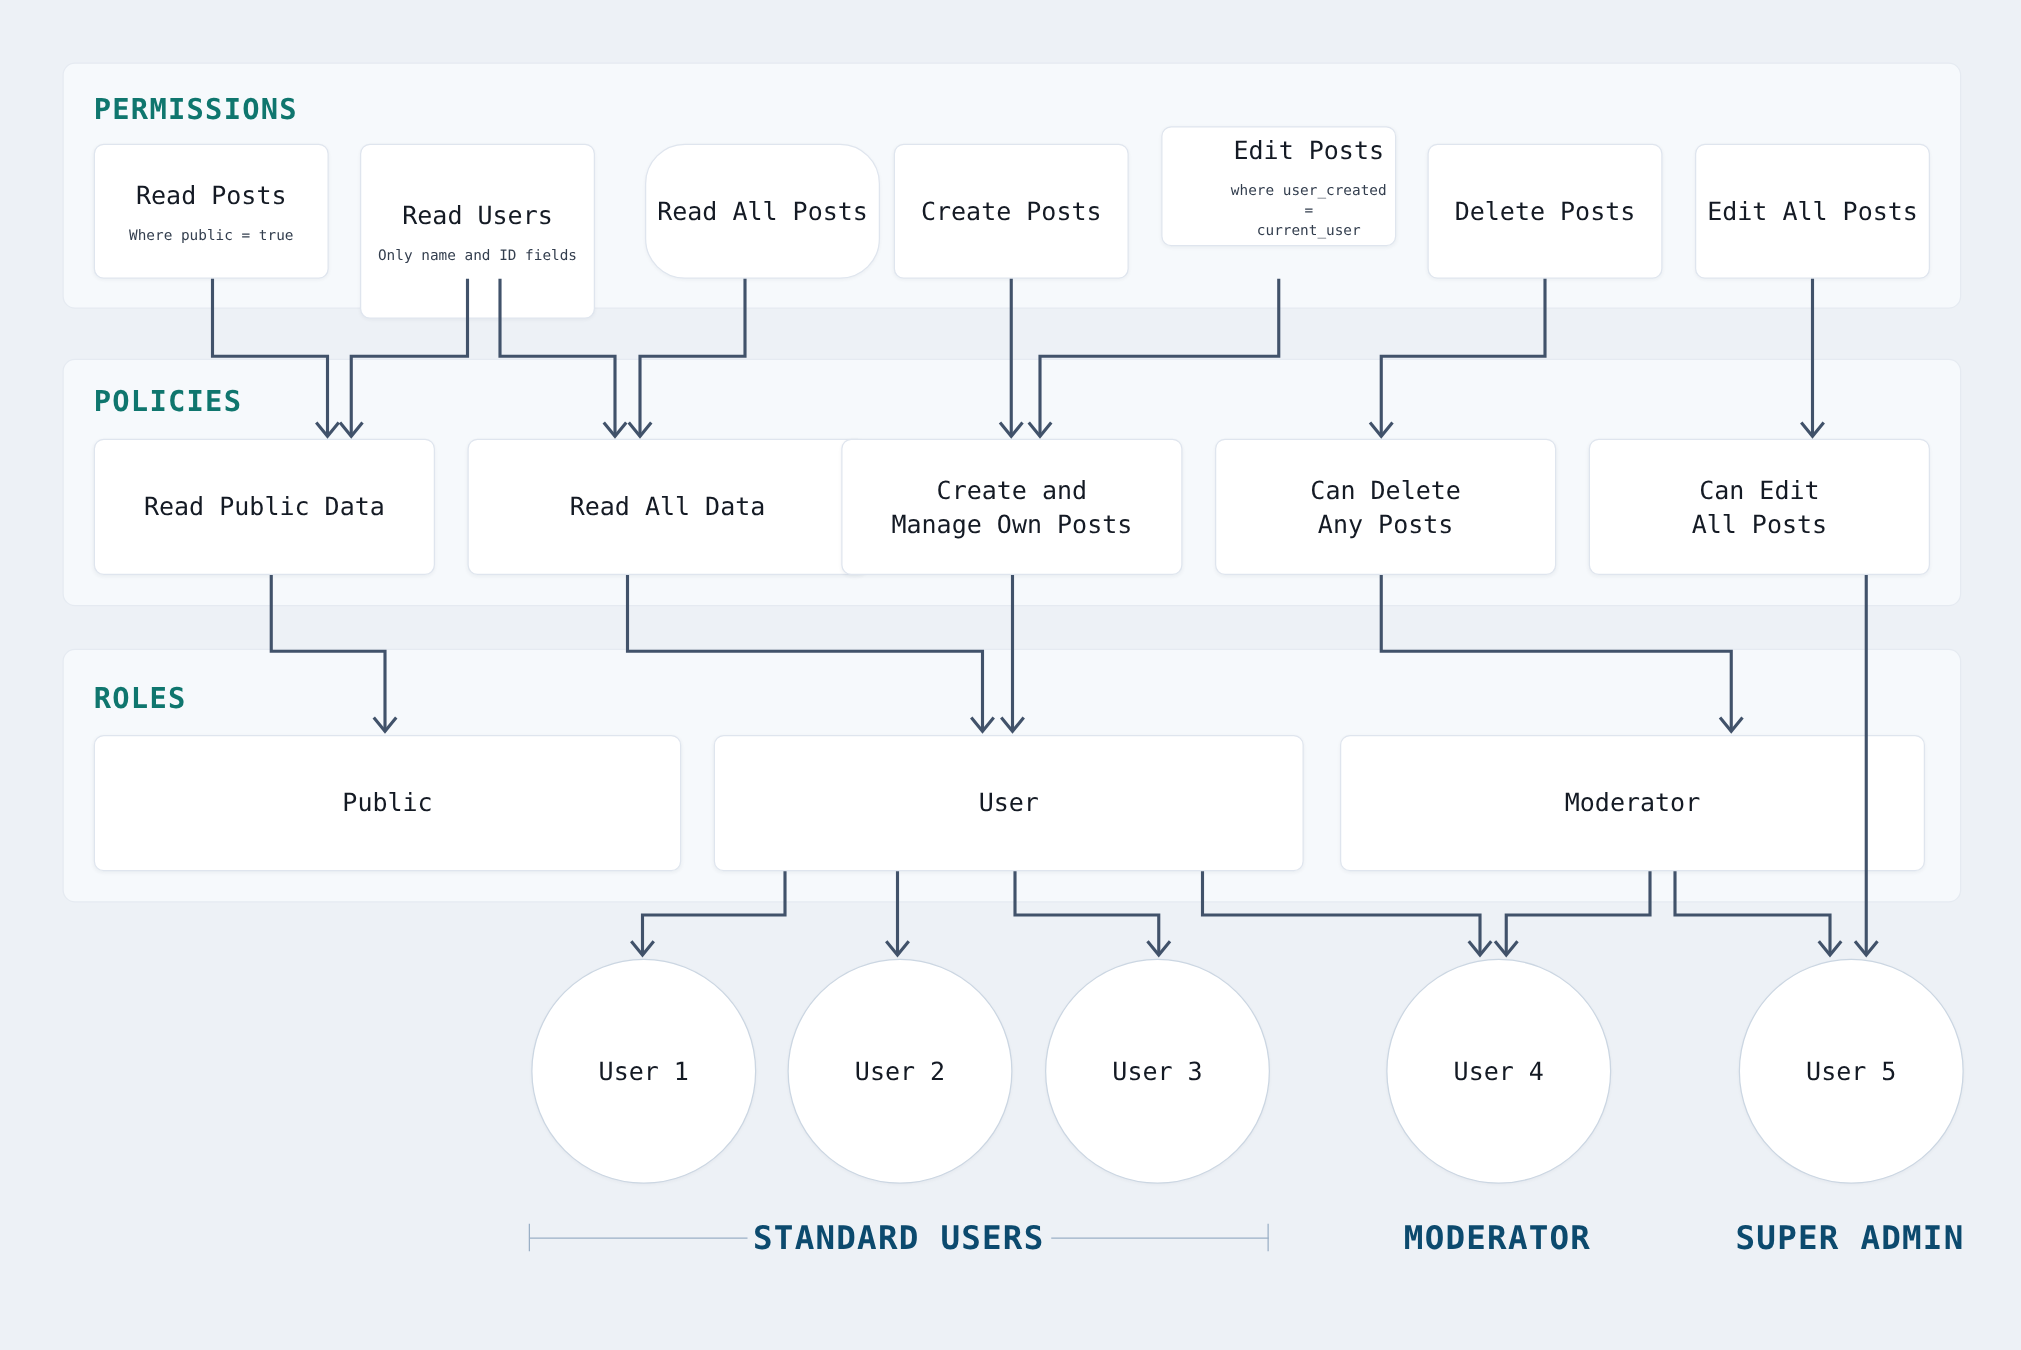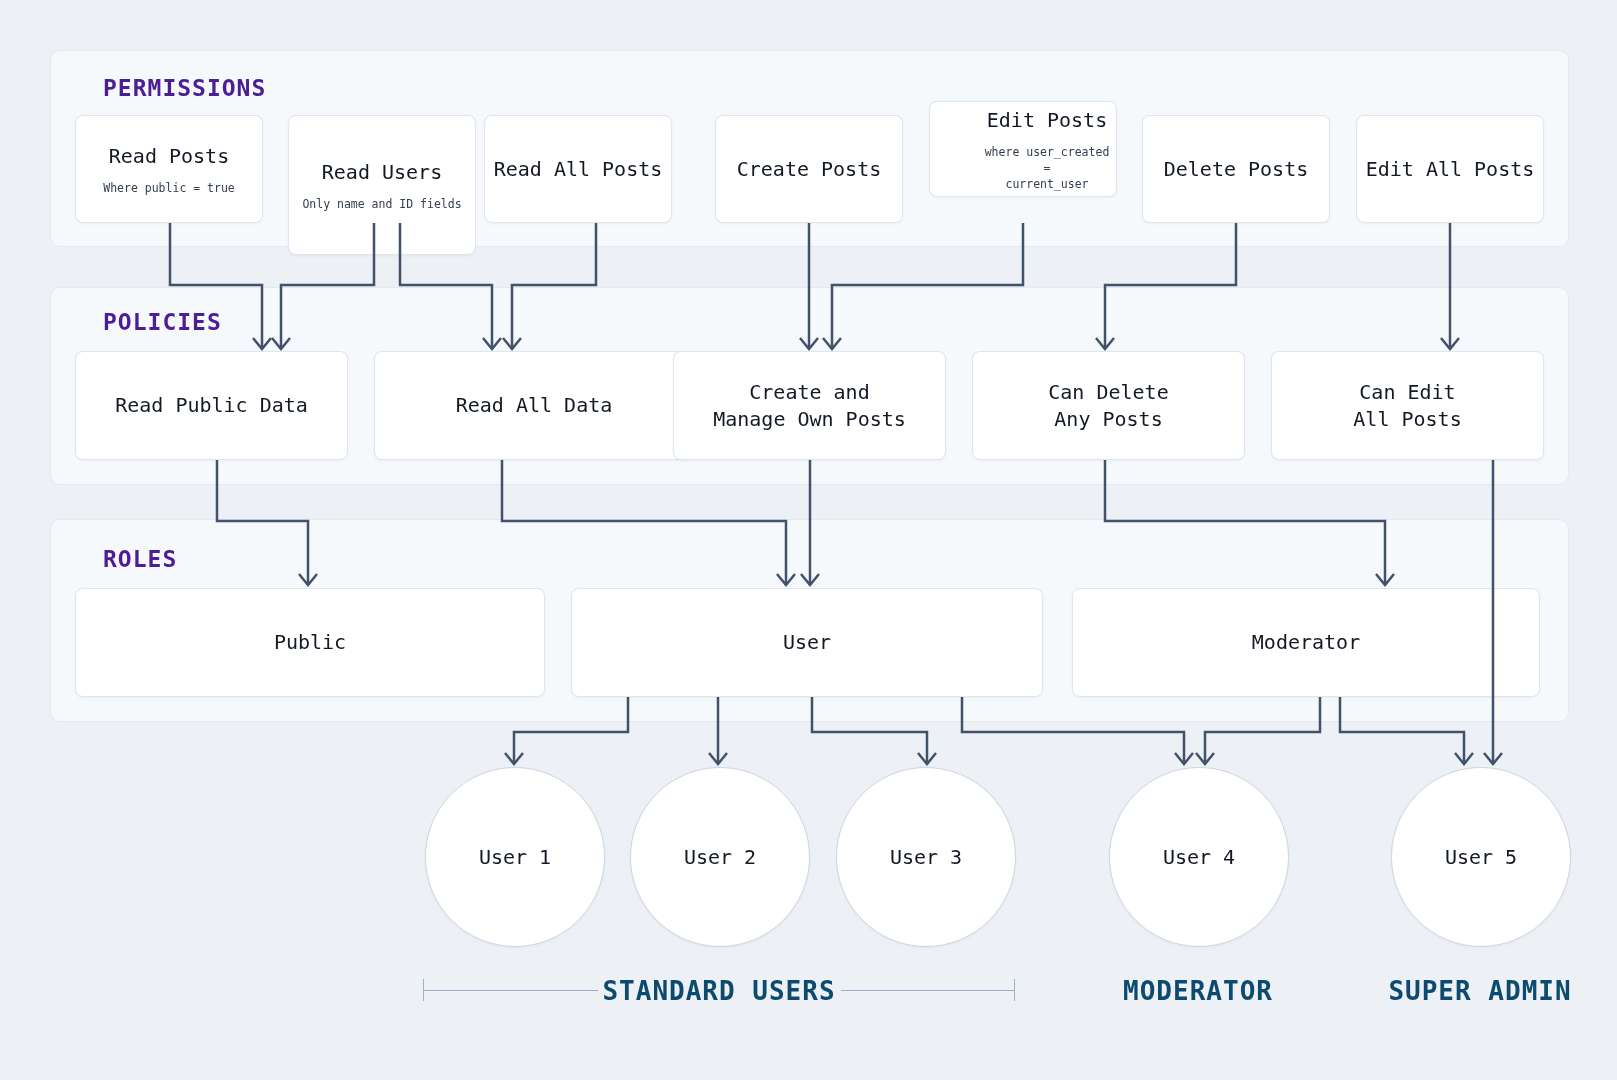--- a/index.html
+++ b/index.html
@@ -6,21 +6,21 @@
     --page-bg:#edf1f6; --panel-bg:#f6f9fc; --panel-border:#e5eaf1;
     --box-bg:#ffffff; --box-border:#dfe5ee; --circle-border:#cbd6e2;
     --arrow:#41526a; --text:#141a24; --subtext:#333e4e; --ruler:#9bb0c6;
   }
   html,body{margin:0;padding:0;background:var(--page-bg);}
   .canvas{position:relative;width:1617px;height:1080px;overflow:hidden;
     font-family:"DejaVu Sans Mono","Liberation Mono",monospace;color:var(--text);}
   .panel{position:absolute;background:var(--panel-bg);border:1px solid var(--panel-border);
     border-radius:10px;box-sizing:border-box;}
   .panel-title{position:absolute;font-size:23px;font-weight:bold;letter-spacing:1px;
-    color:#4c1d95;line-height:24px;margin-left:28px;}
+    color:#0f766e;line-height:24px;}
   .node{position:absolute;background:var(--box-bg);border:1px solid var(--box-border);
     border-radius:8px;box-sizing:border-box;display:flex;flex-direction:column;
     align-items:center;justify-content:center;gap:10px;text-align:center;
     box-shadow:0 1px 3px rgba(20,30,50,0.05);}
   .node-label{font-size:20px;line-height:27px;white-space:pre-line;color:var(--text);}
   .node-sub{font-size:11.5px;line-height:16px;white-space:pre-line;color:var(--subtext);}
   .node-sub:empty{display:none;}
   .circle{position:absolute;width:178px;height:178px;border-radius:50%;
     background:var(--box-bg);border:1px solid var(--circle-border);
     display:flex;align-items:center;justify-content:center;
@@ -48,21 +48,21 @@
   <div class="panel-title" style="left:75px;top:547px;">ROLES</div>
 
   <div class="node" style="left:75px;top:115px;width:188px;height:108px;">
     <div class="node-label">Read Posts</div>
     <div class="node-sub">Where public = true</div>
   </div>
   <div class="node" style="left:288px;top:115px;width:188px;height:140px;">
     <div class="node-label">Read Users</div>
     <div class="node-sub">Only name and ID fields</div>
   </div>
-  <div class="node" style="left:484px;top:115px;width:188px;height:108px;">
+  <div class="node" style="left:516px;top:115px;width:188px;height:108px;border-radius:32px;">
     <div class="node-label">Read All Posts</div>
 
   </div>
   <div class="node" style="left:715px;top:115px;width:188px;height:108px;">
     <div class="node-label">Create Posts</div>
 
   </div>
   <div class="node" style="left:929px;top:101px;width:188px;height:96px;padding-left:48px;">
     <div class="node-label">Edit Posts</div>
     <div class="node-sub">where user_created =

